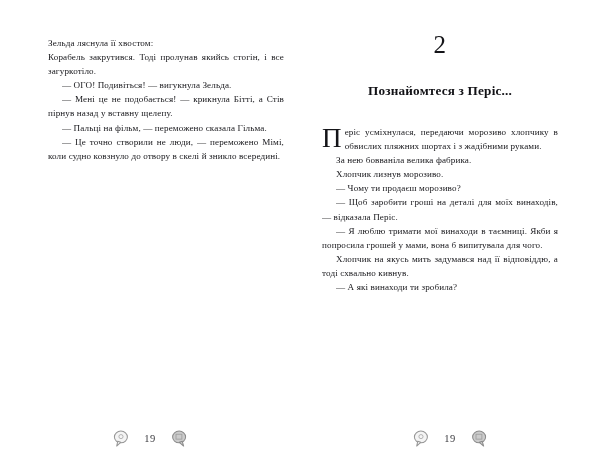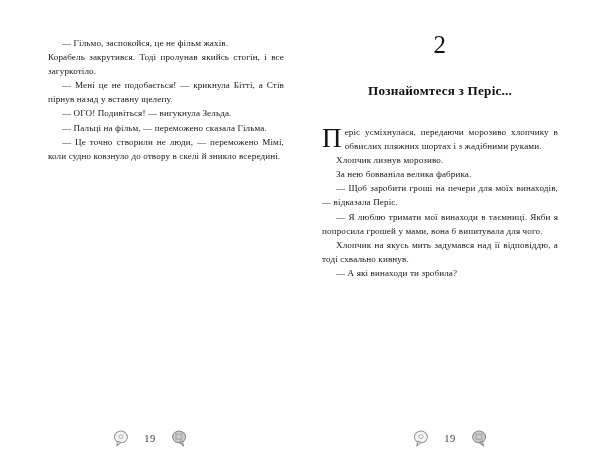--- a/index.html
+++ b/index.html
@@ -117,24 +117,24 @@
     text-align: center;
   }
 </style>
 </head>
 <body>
 
 <div class="spread">
 
   <div class="page page-left">
     <div class="body-text">
-      <p class="dash">— Гільмо, заспокойся, це не фільм жахів.</p>
+      <p class="noindent">Зельда ляснула її хвостом:</p>
       <p class="noindent">Корабель закрутився. Тоді пролунав якийсь стогін, і все загуркотіло.</p>
+      <p class="dash">— ОГО! Подивіться! — вигукнула Зельда.</p>
       <p class="dash">— Мені це не подобається! — крикнула Бітті, а Стів пірнув назад у вставну щелепу.</p>
-      <p class="dash">— ОГО! Подивіться! — вигукнула Зельда.</p>
       <p class="dash">— Пальці на фільм, — переможено сказала Гільма.</p>
       <p class="dash">— Це точно створили не люди, — переможено Мімі, коли судно ковзнуло до отвору в скелі й зникло всередині.</p>
     </div>
 
     <div class="page-footer">
       <span class="bubble">
         <svg viewBox="0 0 24 24" width="19" height="19" aria-hidden="true">
           <ellipse cx="12.5" cy="10" rx="8.2" ry="7.4" fill="#f0f0f0" stroke="#6d6d6d" stroke-width="1.3"></ellipse>
           <path d="M8.5 15.5 L7.2 21.5 L12.2 16.8 Z" fill="#f0f0f0" stroke="#6d6d6d" stroke-width="1.3" stroke-linejoin="round"></path>
           <circle cx="12.6" cy="9.6" r="2.6" fill="none" stroke="#8a8a8a" stroke-width="1.1"></circle>
@@ -150,23 +150,24 @@
       </span>
     </div>
   </div>
 
   <div class="page page-right">
     <div class="chapter-number">2</div>
     <div class="chapter-title">Познайомтеся з Періс...</div>
 
     <div class="body-text">
       <p class="dropcap-para"><span class="dropcap">П</span><span>еріс усміхнулася, передаючи морозиво хлопчику в обвислих пляжних шортах і з жадібними руками.</span></p>
+      <p>За нею бовваніла велика фабрика.</p>
       <p>Хлопчик лизнув морозиво.</p>
-      <p>За нею бовваніла велика фабрика.</p>
-      <p class="dash">— Щоб заробити гроші на печери для моїх винаходів, — відказала Періс.</p>
+      <p class="dash">— Чому ти продаєш морозиво?</p>
+      <p class="dash">— Щоб заробити гроші на деталі для моїх винаходів, — відказала Періс.</p>
       <p class="dash">— Я люблю тримати мої винаходи в таємниці. Якби я попросила грошей у мами, вона б випитувала для чого.</p>
       <p>Хлопчик на якусь мить задумався над її відповіддю, а тоді схвально кивнув.</p>
       <p class="dash">— А які винаходи ти зробила?</p>
     </div>
 
     <div class="page-footer">
       <span class="bubble">
         <svg viewBox="0 0 24 24" width="19" height="19" aria-hidden="true">
           <ellipse cx="12.5" cy="10" rx="8.2" ry="7.4" fill="#f0f0f0" stroke="#6d6d6d" stroke-width="1.3"></ellipse>
           <path d="M8.5 15.5 L7.2 21.5 L12.2 16.8 Z" fill="#f0f0f0" stroke="#6d6d6d" stroke-width="1.3" stroke-linejoin="round"></path>

